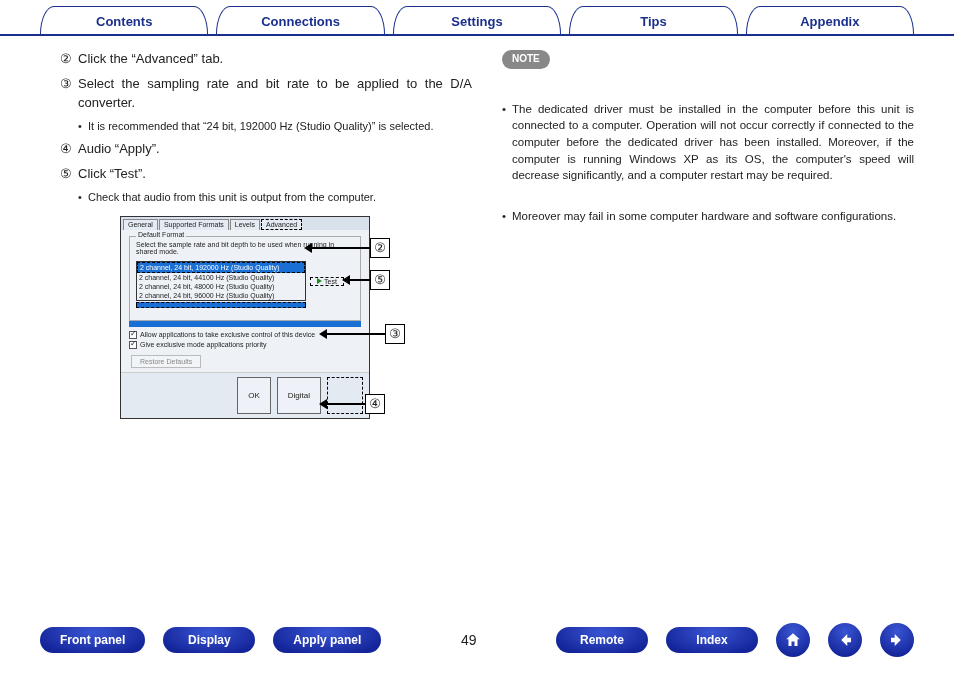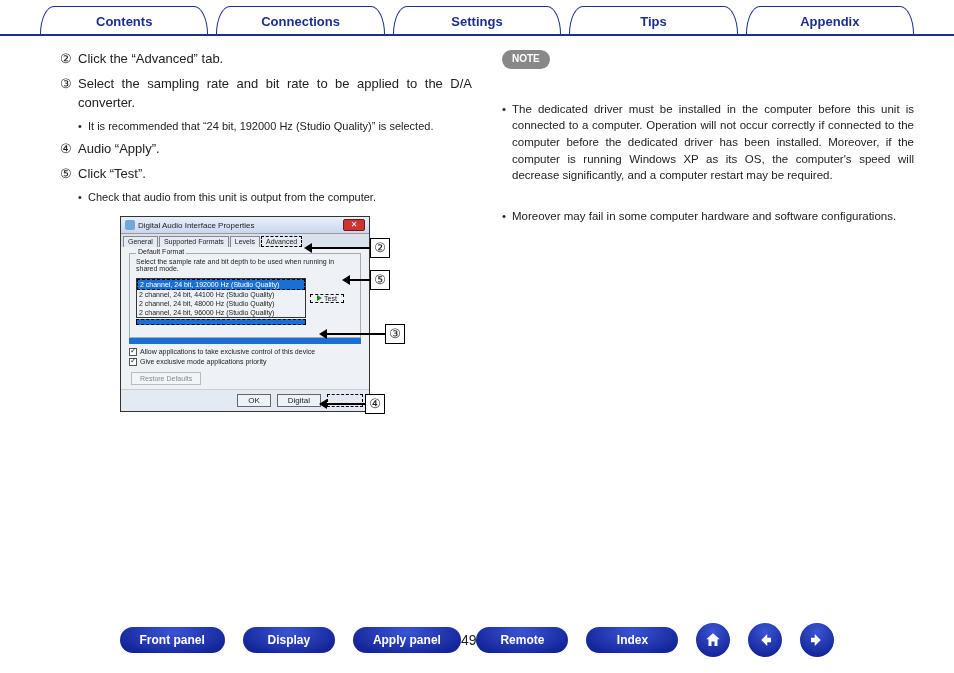--- a/index.html
+++ b/index.html
@@ -160,21 +160,21 @@
   .chk { font-size:7px; display:flex; gap:3px; margin-top:2px; }
   .chk .box { width:8px;height:8px;border:1px solid #555;background:#fff;position:relative;}
   .chk .box.c::after{content:"✓";position:absolute;top:-3px;left:0;font-size:8px;}
 
   .restore { margin:6px 0 0 2px; font-size:7px; color:#888; border:1px solid #bbb;
     display:inline-block; padding:2px 8px; background:#f2f5f8;}
 
   .dlg-footer { display:flex; justify-content:flex-end; gap:6px;
     padding:4px 6px; border-top:1px solid #ccc; background:#e4eaf2;}
   .dlg-footer .btn {
-    border:1px solid #666; padding:1px 10px; font-size:8px; background:#eef2f8;
+    border:1px solid #666; padding:13px 10px; font-size:8px; background:#eef2f8;
   }
   .dash-group { border:1.5px dashed #000; padding:1px 2px; display:flex; gap:4px;}
 
   
   .callout {
     position:absolute; display:flex; align-items:center; pointer-events:none;
   }
   .arrow {
     position:relative; height:2px; background:#000;
   }
@@ -183,21 +183,21 @@
     border-right:8px solid #000; border-top:5px solid transparent; border-bottom:5px solid transparent;
   }
   .label-box {
     border:1px solid #000; background:#fff;
     width:20px;height:20px; font-size:13px; text-align:center; line-height:18px;
   }
 
   
   .bottom {
     position:absolute; left:0; right:0; bottom:16px;
-    display:flex; align-items:center; justify-content:center;
+    display:flex; align-items:center; justify-content:space-between;
     padding:0 40px;
   }
   .btn-group { display:flex; gap:18px; align-items:center;}
   .nav-btn {
     background: radial-gradient(ellipse at 50% 20%, #3a56d4 0%, #14259a 80%);
     color:#fff; font-weight:bold; font-size:12px;
     padding:6px 20px; border-radius:14px; cursor:pointer;
     min-width: 92px; text-align:center;
   }
   .page-num { font-size:14px; color:#222; }
@@ -238,27 +238,20 @@
       <span class="txt">Audio “Apply”.</span>
     </div>
     <div class="step">
       <span class="num">⑤</span>
       <span class="txt">Click “Test”.</span>
     </div>
     <div class="bullet">Check that audio from this unit is output from the computer.</div>
 
     <div class="dialog-wrap">
       <div class="dialog">
-        <div class="dlg-title">
-          <span class="dlg-title-left">
-            <span class="speaker-ico"></span>
-            <span>Digital Audio Interface Properties</span>
-          </span>
-          <span class="close-btn">✕</span>
-        </div>
         <div class="dlg-tabs">
           <span class="dlg-tab">General</span>
           <span class="dlg-tab">Supported Formats</span>
           <span class="dlg-tab">Levels</span>
           <span class="dlg-tab">Advanced</span>
         </div>
         <div class="dlg-body">
           <div class="fieldset">
             <span class="legend">Default Format</span>
             <div style="margin-bottom:4px;">Select the sample rate and bit depth to be used when running in shared mode.</div>

